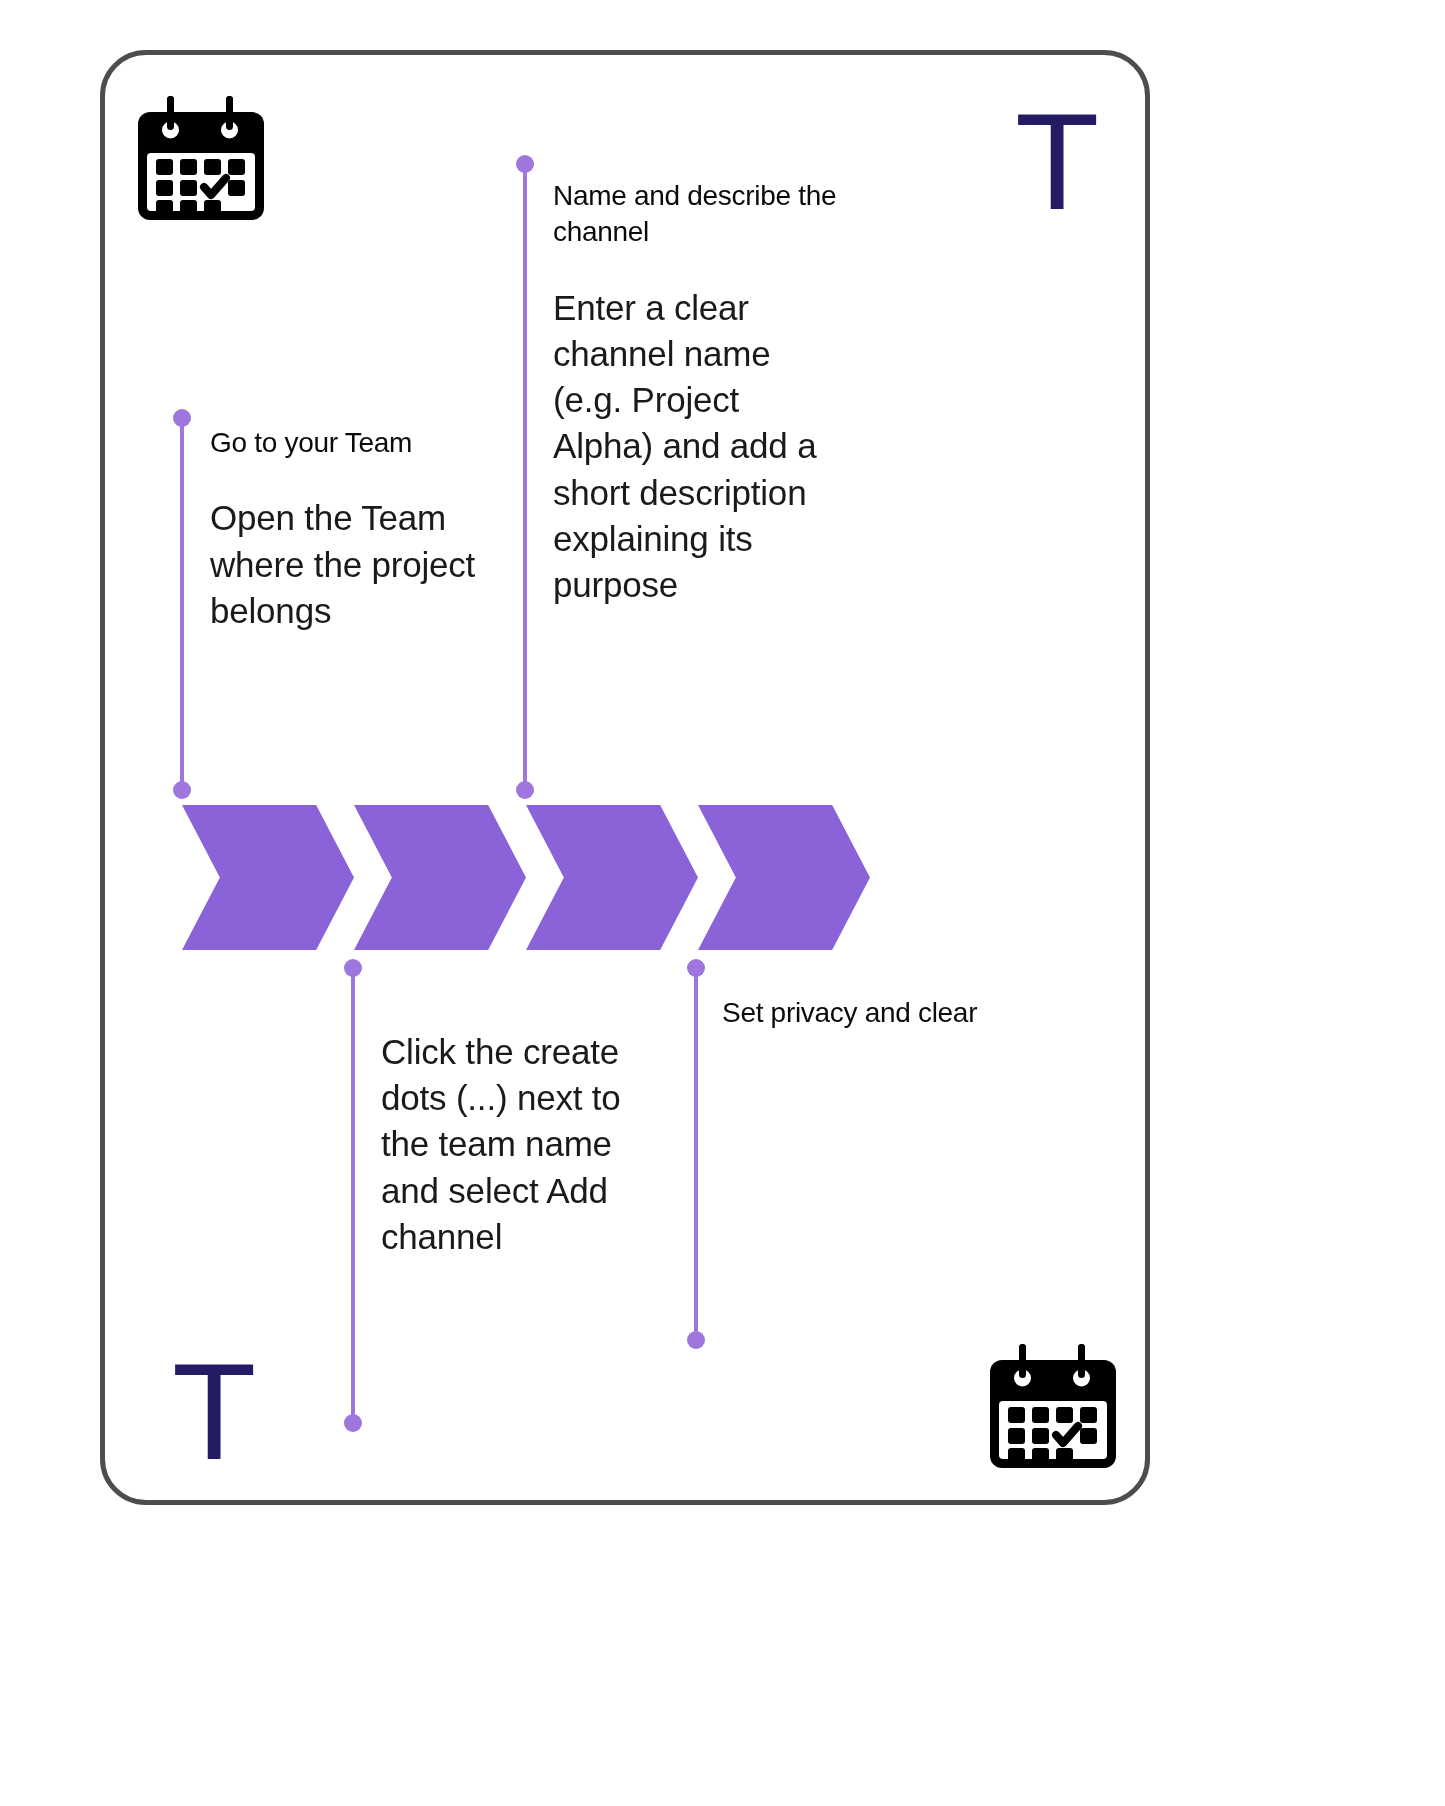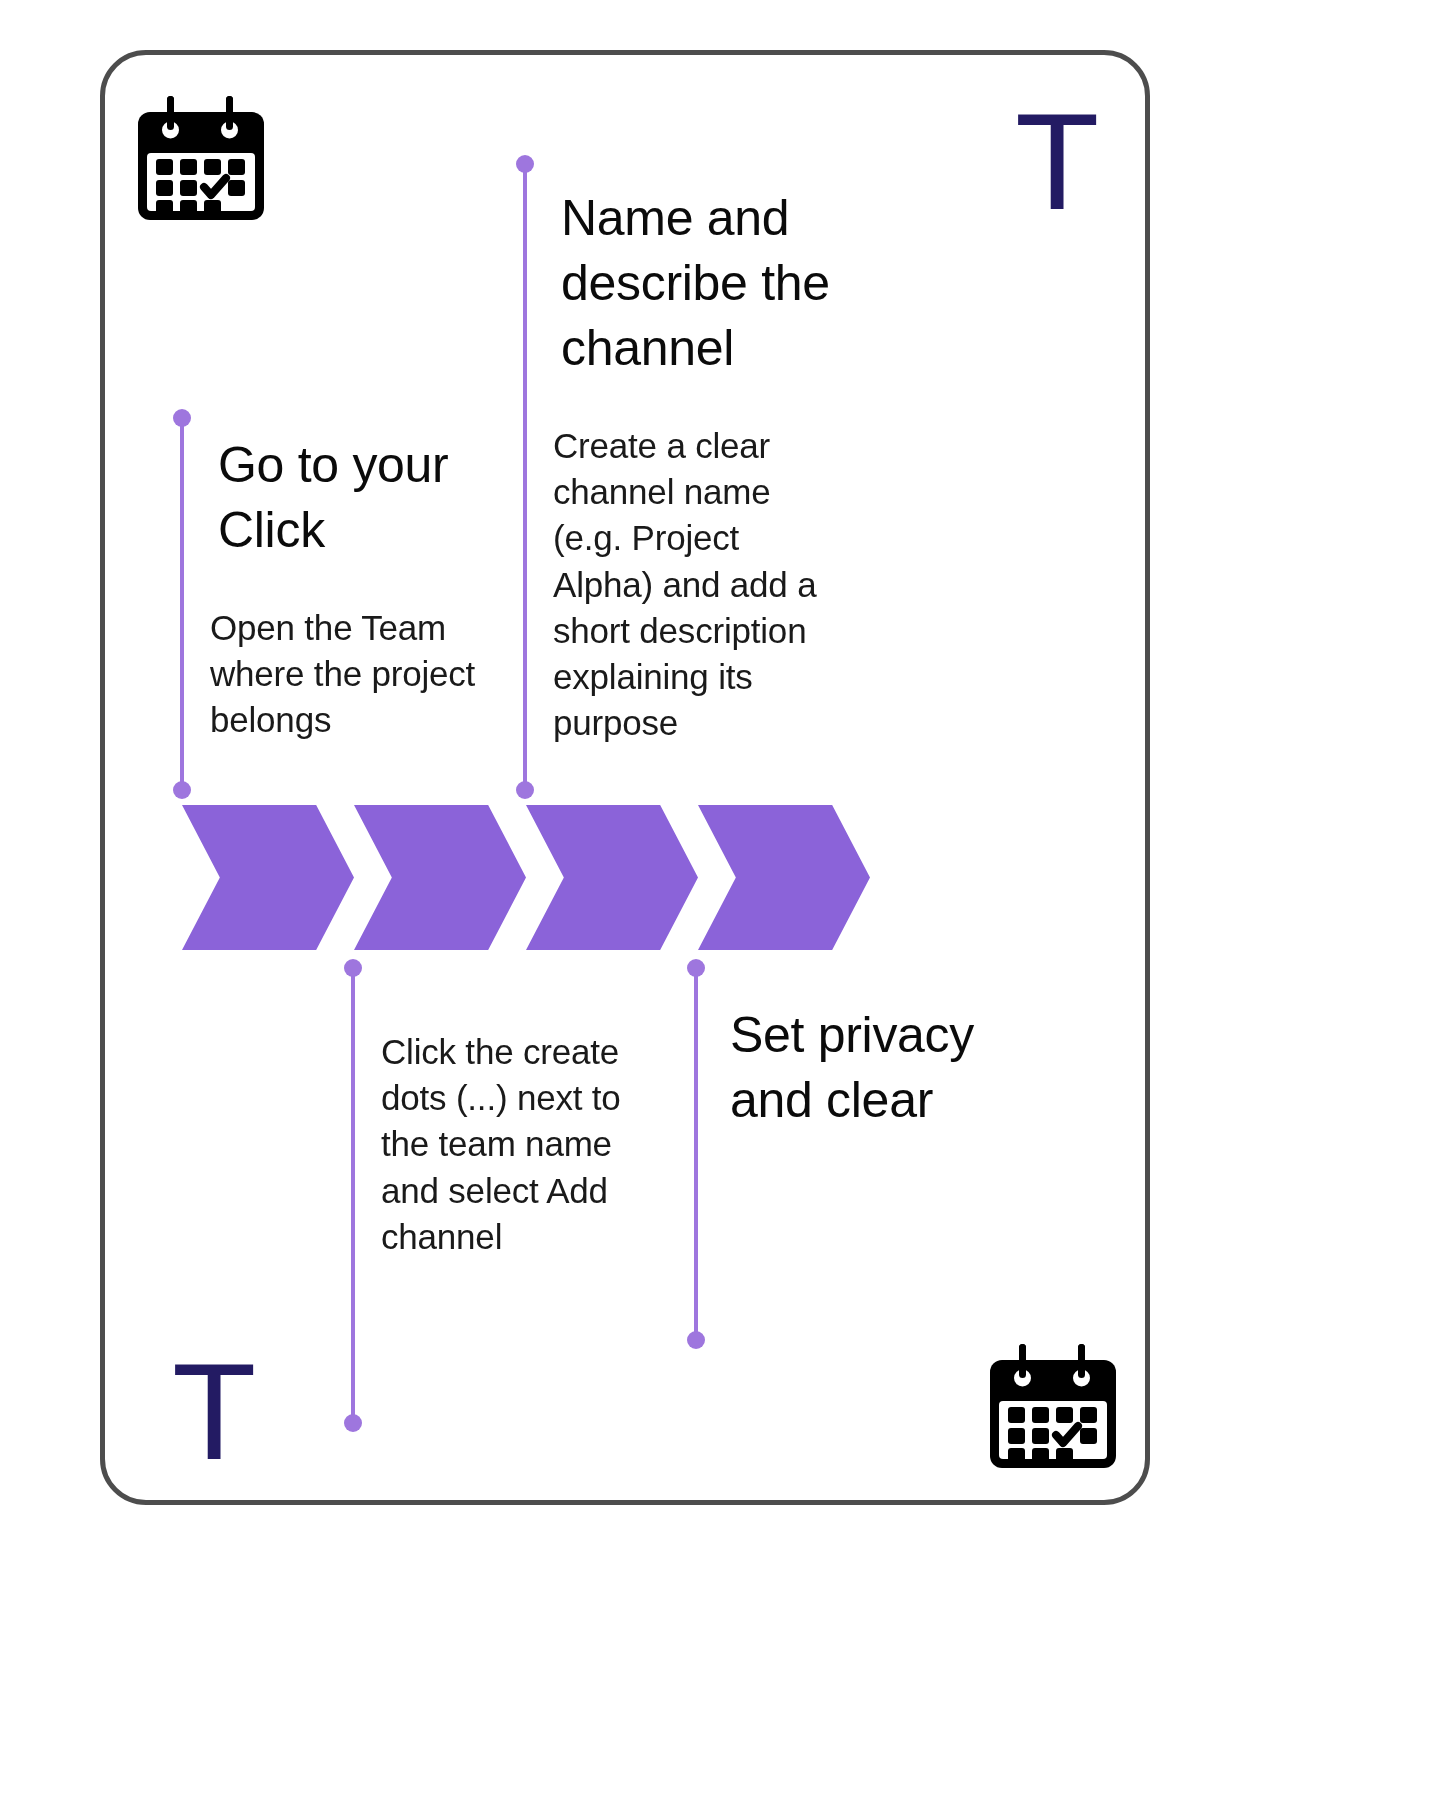--- a/index.html
+++ b/index.html
@@ -87,25 +87,25 @@
     border-radius: 50%;
     background: #9e76de;
   }
 
   
   .step {
     position: absolute;
   }
   .step-title {
     font-family: "Liberation Sans", sans-serif;
-    font-size: 50px;
+    font-size: 28px;
     line-height: 1.30;
     color: #0b0b0b;
     font-weight: 400;
-    margin: 8px;
+    margin: 0;
     letter-spacing: -0.3px;
   }
   .step-body {
     font-family: "Liberation Sans", sans-serif;
     font-size: 35px;
     line-height: 1.32;
     color: #1a1a1a;
     font-weight: 400;
     margin: 0;
     letter-spacing: -0.2px;
@@ -190,33 +190,33 @@
     <div class="chev chev-2"></div>
     <div class="chev chev-3"></div>
     <div class="chev chev-4"></div>
   </div>
 
   <div class="connector" style="left:180px; top:418px; height:372px;"></div>
   <div class="dot" style="left:173px; top:409px;"></div>
   <div class="dot" style="left:173px; top:781px;"></div>
 
   <div class="step step-1">
-    <p class="step-title">Go to your Click</p>
+    <p class="step-title">Go to your Team</p>
     <div class="step-gap"></div>
     <p class="step-body">Open the Team where the project belongs</p>
   </div>
 
   <div class="connector" style="left:523px; top:172px; height:618px;"></div>
   <div class="dot" style="left:516px; top:155px;"></div>
   <div class="dot" style="left:516px; top:781px;"></div>
 
   <div class="step step-2">
     <p class="step-title">Name and describe the channel</p>
     <div class="step-gap"></div>
-    <p class="step-body">Create a clear channel name (e.g. Project Alpha) and add a short description explaining its purpose</p>
+    <p class="step-body">Enter a clear channel name (e.g. Project Alpha) and add a short description explaining its purpose</p>
   </div>
 
   <div class="connector" style="left:351px; top:968px; height:456px;"></div>
   <div class="dot" style="left:344px; top:959px;"></div>
   <div class="dot" style="left:344px; top:1414px;"></div>
 
   <div class="step step-3">
     <div class="step-gap"></div>
     <p class="step-body">Click the create dots (...) next to the team name and select Add channel</p>
   </div>

